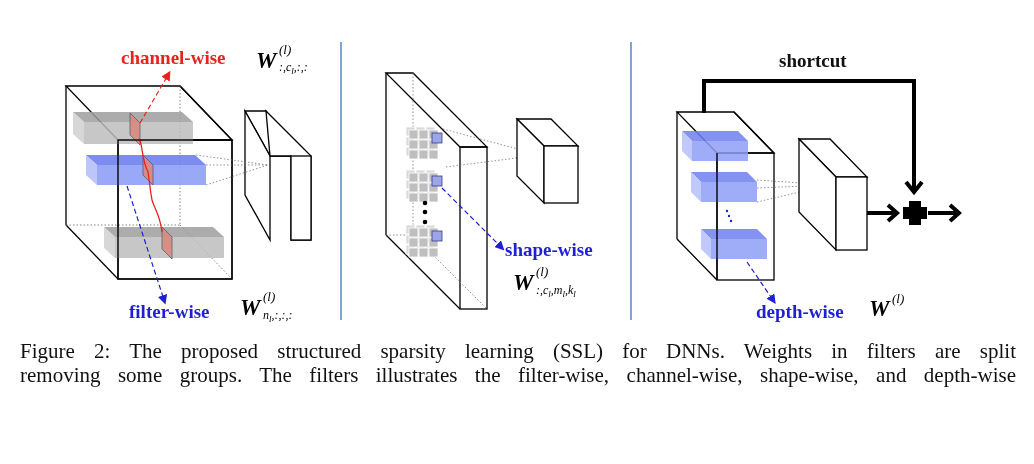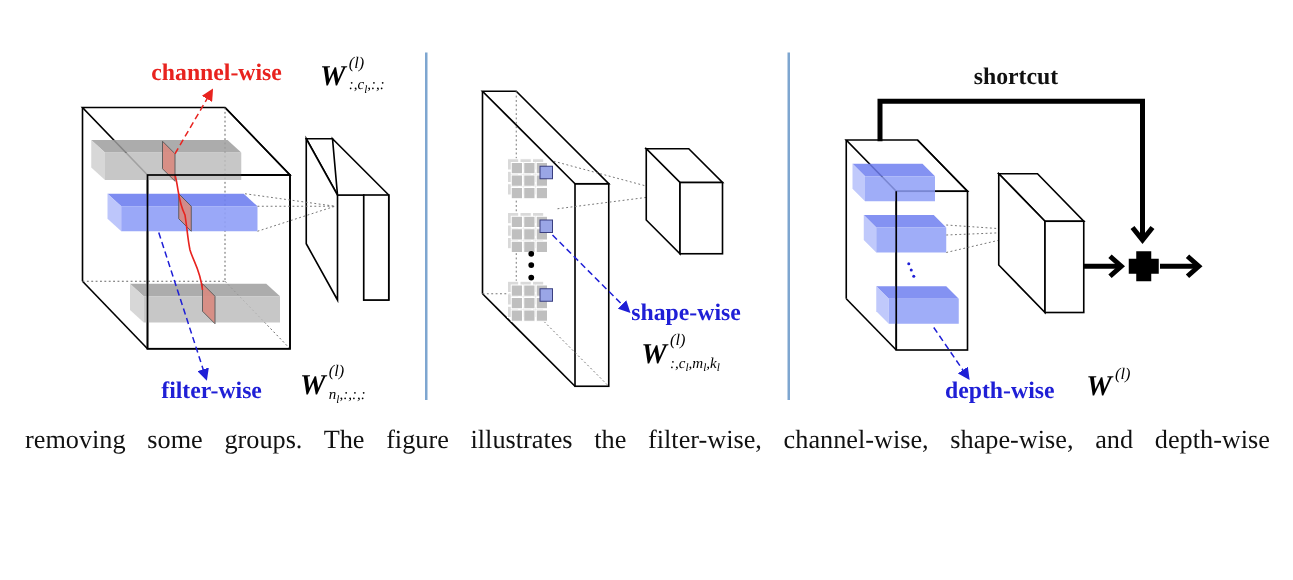--- a/index.html
+++ b/index.html
@@ -260,14 +260,15 @@
     <line x1="747" y1="262" x2="773" y2="300" stroke="#1f1fd6" stroke-width="1.2" stroke-dasharray="5,3" marker-end="url(#arrBlue)"></line>
     <text class="lbl" x="756" y="318" font-size="19" fill="#1f1fd6">depth-wise</text>
     <g>
       <text class="math" x="869" y="316" font-size="23">W</text>
       <text class="mathsub" x="892" y="303" font-size="13">(l)</text>
     </g>
   </g>
 </svg>
 
 <div id="caption">
-  <span class="cap-line">removing some groups. The figure illustrates the filter-wise, channel-wise, shape-wise, and depth-wise</span>
+  <span class="cap-line">Figure 2: The proposed structured sparsity learning (SSL) for DNNs. Weights in filters are split</span>
+  <span class="cap-line">removing some groups. The filters illustrates the filter-wise, channel-wise, shape-wise, and depth-wise</span>
 </div>
 
 </body></html>

